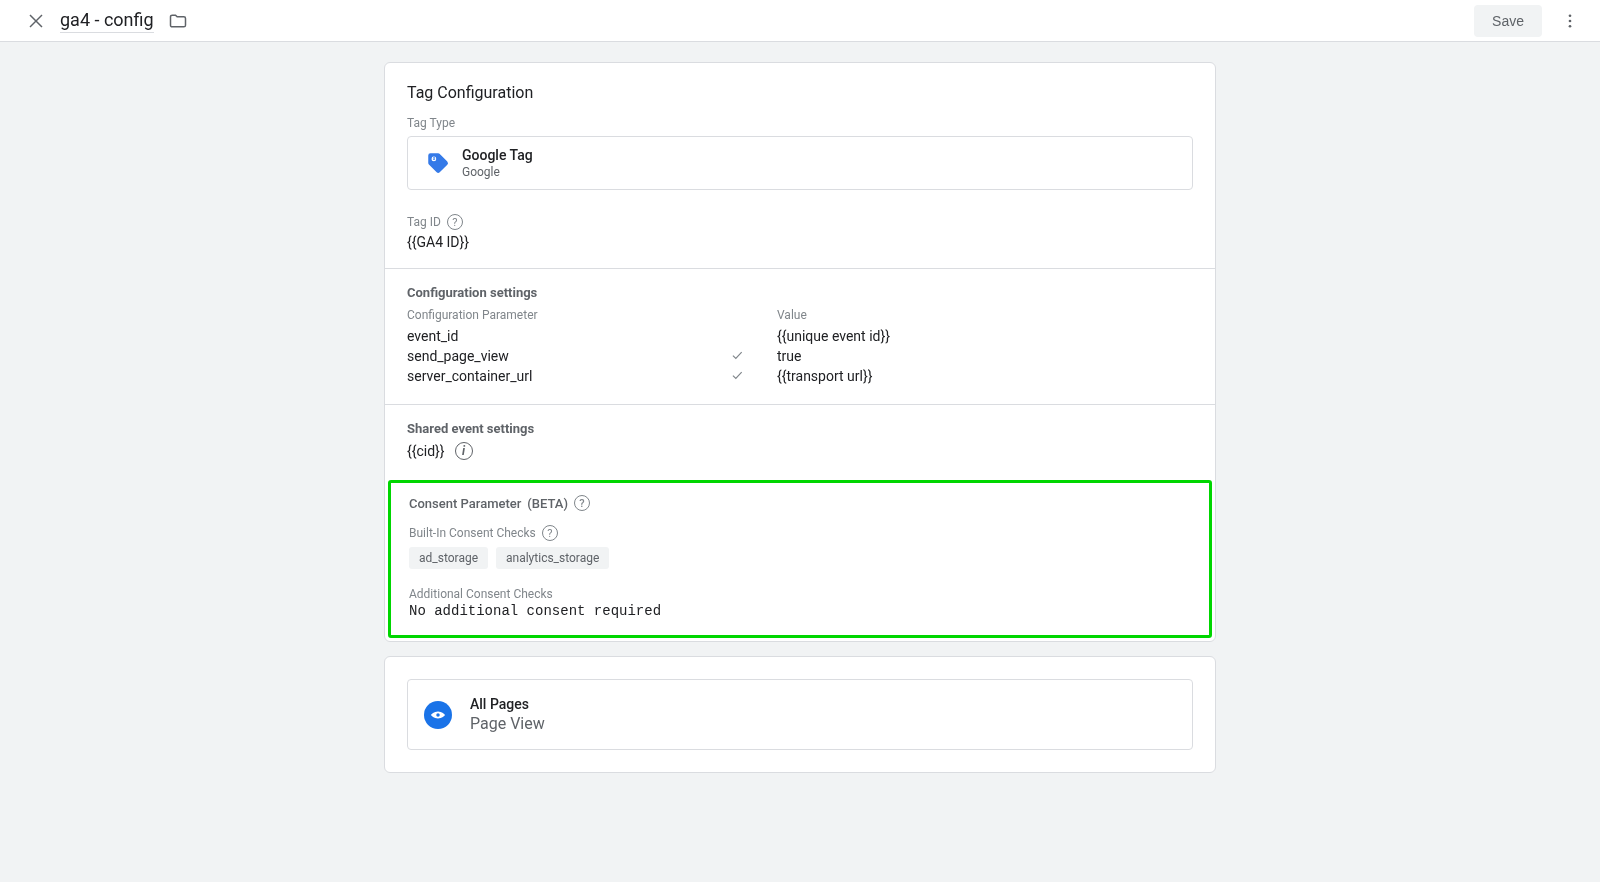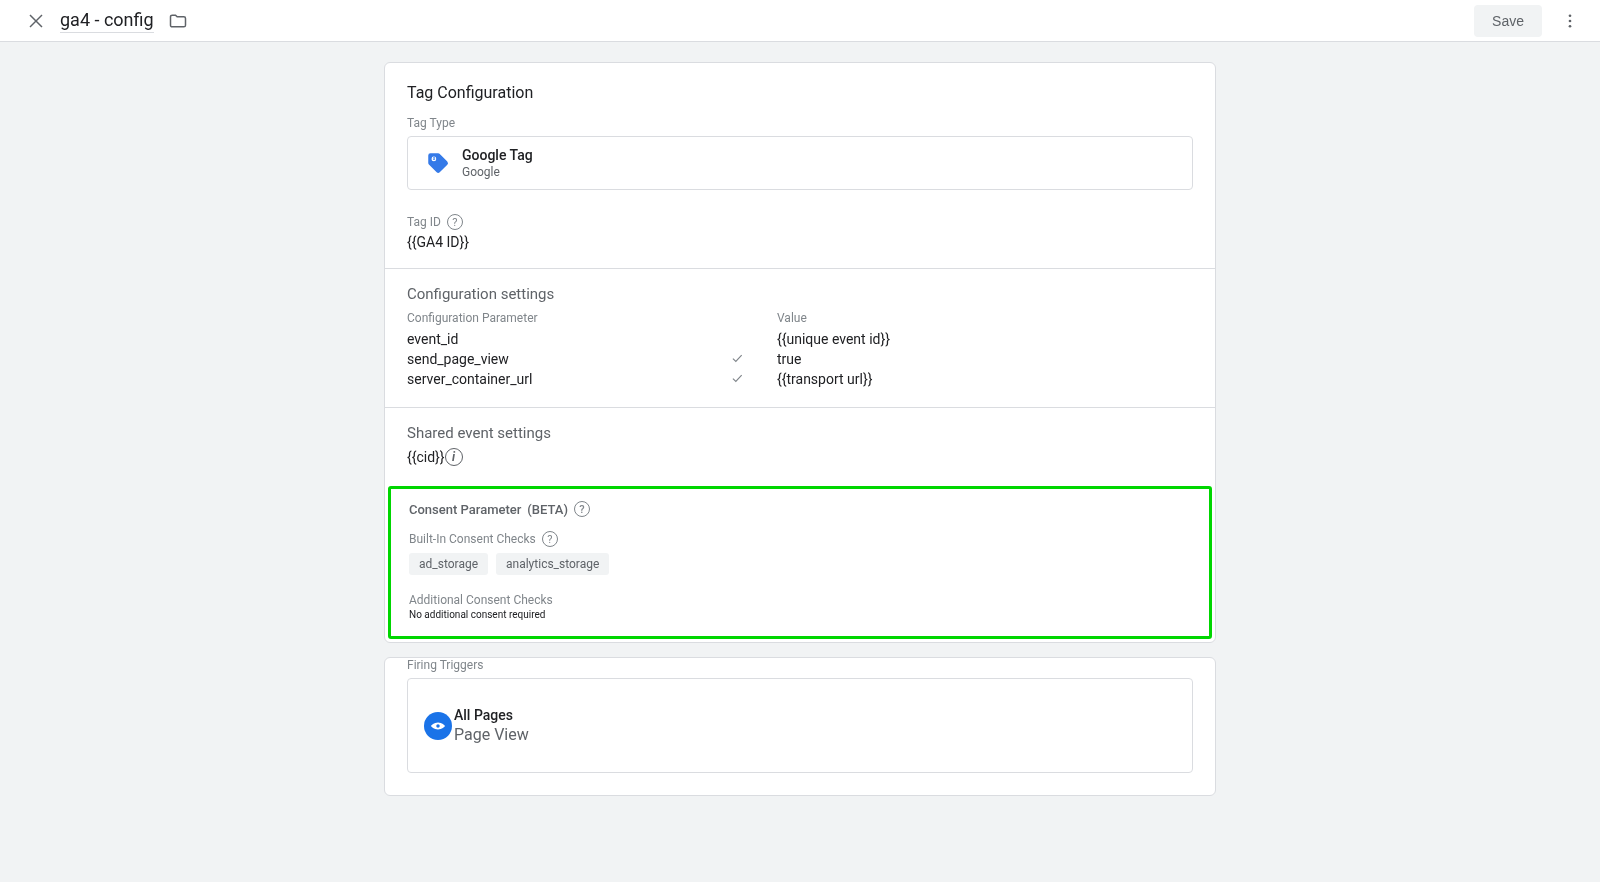--- a/index.html
+++ b/index.html
@@ -132,22 +132,22 @@
   }
 
   .divider {
     height: 1px; background: var(--border); margin: 18px 0 0;
   }
 
   .subsection {
     padding: 16px 22px 0;
   }
   .subsection .shead {
-    font-size: 15px;
-    font-weight: 400;
+    font-size: 13px;
+    font-weight: 700;
     color: var(--text-secondary);
     display: flex; align-items: center; gap: 6px;
   }
 
   .cfg-table {
     margin-top: 8px;
   }
   .cfg-table .thead {
     display: flex;
     font-size: 12px;
@@ -161,20 +161,21 @@
     display: flex;
     font-size: 14px;
     color: var(--text-primary);
     padding: 2px 0;
   }
   .cfg-table .trow .col-check svg { color: var(--text-muted); }
 
   .inline-value {
     display: flex;
     align-items: center;
+    gap: 10px;
     font-size: 14px;
     margin-top: 6px;
   }
   .info-icon {
     width: 18px; height: 18px;
     border: 1px solid var(--text-secondary);
     border-radius: 50%;
     display: inline-flex; align-items: center; justify-content: center;
     font-size: 12px; color: var(--text-secondary);
     font-weight: 700; font-style: italic;
@@ -190,30 +191,31 @@
   .consent-box {
     border: 3px solid var(--highlight-green);
     margin: 16px 3px 3px;
     border-radius: 3px;
     padding: 12px 18px 16px;
   }
   .consent-box .shead { font-size: 13px; font-weight: 500; color: var(--text-secondary); display:flex; align-items:center; gap:6px;}
   .consent-box .clabel { font-size: 12px; color: var(--text-muted); margin-top: 14px; display:flex; align-items:center; gap:6px;}
   .chips { margin-top: 6px; display: flex; gap: 8px; }
   .chip { background: var(--chip-bg); color: var(--text-secondary); font-size: 12px; padding: 4px 10px; border-radius: 3px; }
-  .consent-box .ctext { font-size: 10px; color: var(--text-primary); margin-top: 2px; }
+  .consent-box .ctext { font-size: 14px; color: var(--text-primary); margin-top: 2px; font-family: Liberation Mono, monospace; }
 
   
   .trigger-box {
-    margin: 6px 22px 22px;
+    margin: 22px 22px 22px;
     border: 1px solid var(--border);
     border-radius: 4px;
     display: flex;
     align-items: center;
-    padding: 28px 14px;
+    gap: 16px;
+    padding: 16px 14px;
     cursor: pointer;
   }
   .trigger-icon {
     width: 32px; height: 32px;
     display: flex; align-items: center; justify-content: center;
   }
   .trigger-text .ptitle { font-size: 14px; font-weight: 500; color: var(--text-primary); }
   .trigger-text .psub { font-size: 16px; color: var(--text-secondary); margin-top: 2px; }
 
 </style>
@@ -331,21 +333,20 @@
       <div class="chips">
         <span class="chip">ad_storage</span>
         <span class="chip">analytics_storage</span>
       </div>
       <div class="clabel" style="margin-top:18px;">Additional Consent Checks</div>
       <div class="ctext">No additional consent required</div>
     </div>
   </div>
 
   <div class="card">
-    <div class="section-label">Firing Triggers</div>
     <div class="trigger-box">
       <div class="trigger-icon">
         <svg width="28" height="28" viewBox="0 0 24 24">
             <circle cx="12" cy="12" r="12" fill="#1a73e8"></circle>
             <path fill="#fff" d="M12 9c-3.3 0-6 2.5-6 3s2.7 3 6 3 6-2.5 6-3-2.7-3-6-3zm0 4.5A1.5 1.5 0 1 1 13.5 12 1.5 1.5 0 0 1 12 13.5z"></path>
           </svg>
       </div>
       <div class="trigger-text">
         <div class="ptitle">All Pages</div>
         <div class="psub">Page View</div>

